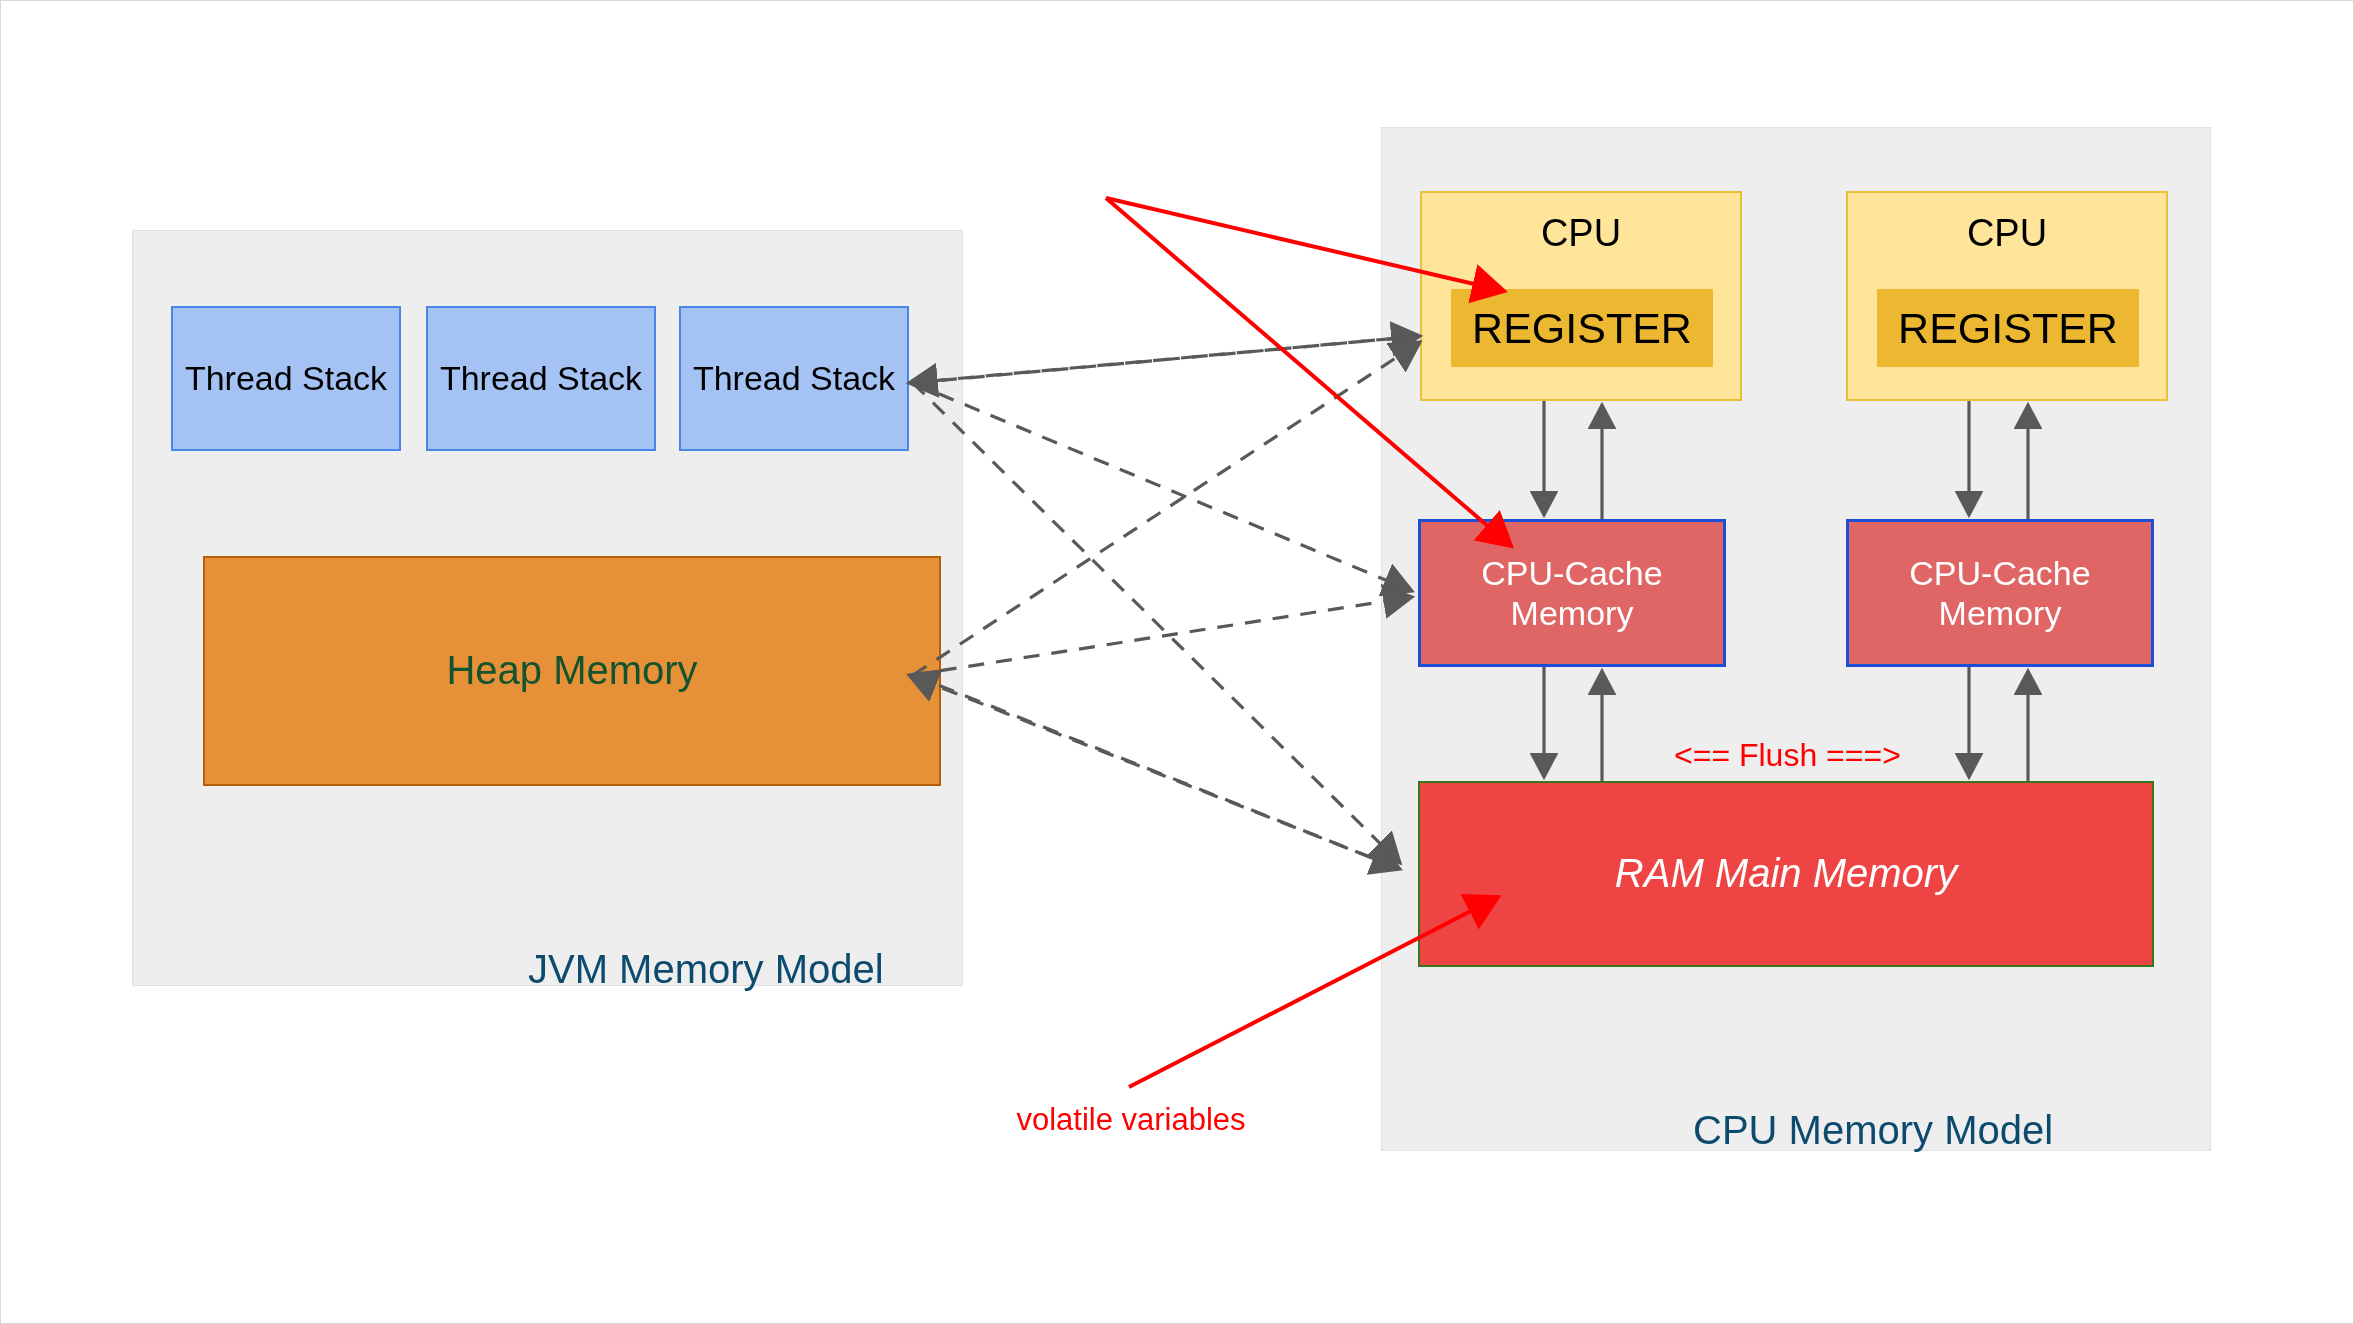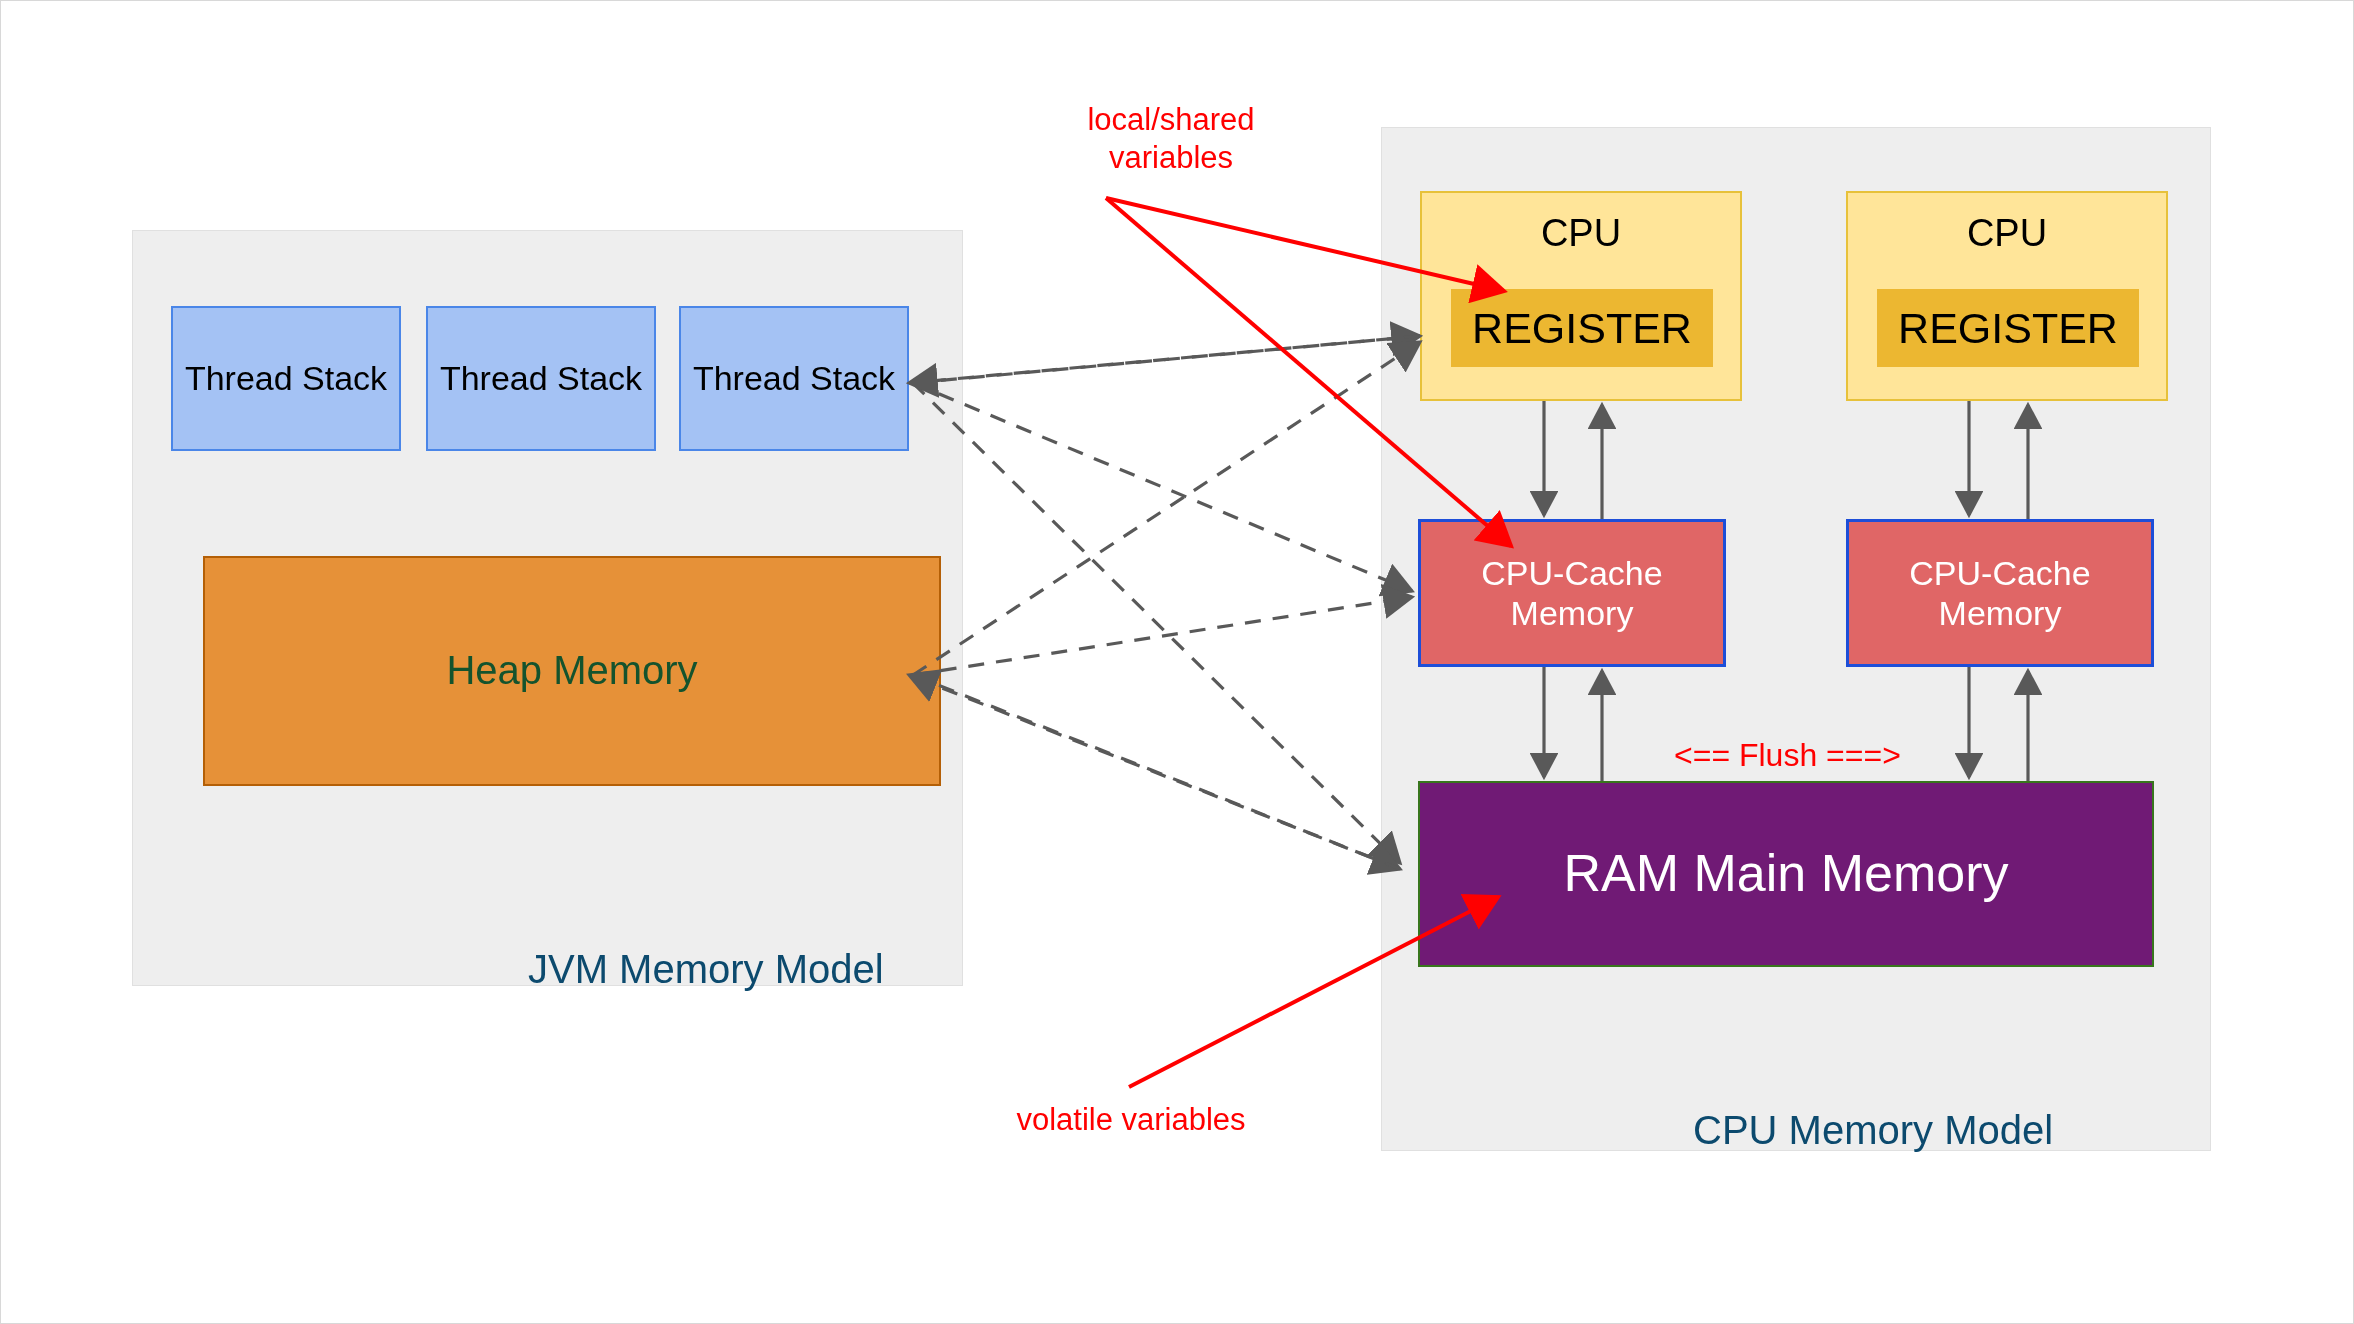--- a/index.html
+++ b/index.html
@@ -75,24 +75,25 @@
     color: #000000;
     font-size: 43px;
   }
   .cache {
     background: #e06666;
     border: 3px solid #1d4ed8;
     color: #ffffff;
     font-size: 34px;
   }
   .ram {
-    background: #701a75;
+    background: #ef4444;
     border: 2px solid #38761d;
     color: #ffffff;
-    font-size: 52px;
+    font-size: 40px;
+    font-style: italic;
   }
   .annot {
     position: absolute;
     color: #ff0000;
     font-size: 31px;
     text-align: center;
     line-height: 1.22;
     white-space: pre-line;
   }
   .annot-flush {
@@ -130,22 +131,20 @@
 
   <div class="node cache" style="left:1417px; top:518px; width:308px; height:148px;">CPU-Cache
 Memory</div>
   <div class="node cache" style="left:1845px; top:518px; width:308px; height:148px;">CPU-Cache
 Memory</div>
 
   <div class="node ram" style="left:1417px; top:780px; width:736px; height:186px;">RAM Main Memory</div>
 
   <div class="panel-title" style="left:1692px; top:1063px;">CPU Memory Model</div>
 
-  <div class="annot" style="left:1005px; top:100px; width:330px;">local/shared
-variables</div>
 
   <div class="annot" style="left:1000px; top:1100px; width:260px;text-align:center;">volatile variables</div>
 
   <div class="annot-flush" style="left:1673px; top:720px;margin-top:16px;">&lt;== Flush ===&gt;</div>
 
   <svg class="layer" viewBox="0 0 2354 1324" xmlns="http://www.w3.org/2000/svg">
     <defs>
       <marker id="grayHead" markerWidth="11" markerHeight="11" refX="9" refY="5.5" orient="auto" markerUnits="strokeWidth">
         <path d="M0,0 L10,5.5 L0,11 z" fill="#595959"></path>
       </marker>

